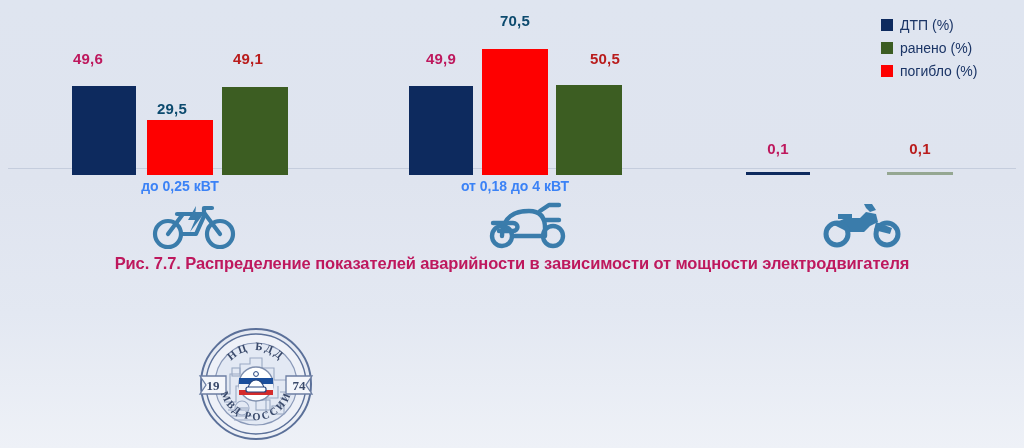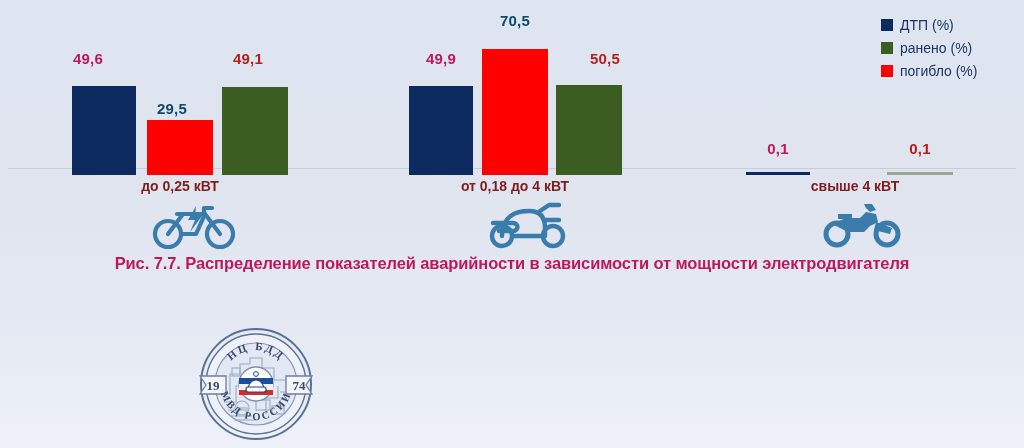--- a/index.html
+++ b/index.html
@@ -53,21 +53,21 @@
   .vl-blue  { color: #be185d; }
   .vl-red   { color: #0c4a6e; }
   .vl-green { color: #b91c1c; }
 
   
   .group-label {
     position: absolute;
     text-align: center;
     font-size: 14px;
     font-weight: bold;
-    color: #7f1d1d;
+    color: #3b82f6;
     top: 178px;
   }
 
   
   .veh-icon {
     position: absolute;
     top: 198px;
   }
 
   
@@ -153,21 +153,20 @@
     <div class="bar bar-green" style="left:556px; width:66px; height:90px;"></div>
 
     <div class="vlabel vl-blue" style="left:746px; top:140px; width:64px;">0,1</div>
     <div class="bar bar-blue" style="left:746px; width:64px; height:3px;"></div>
 
     <div class="vlabel vl-green" style="left:887px; top:140px; width:66px;">0,1</div>
     <div class="bar bar-green" style="left:887px; width:66px; height:3px; opacity:.45;"></div>
 
     <div class="group-label" style="left:100px; width:160px;">до 0,25 кВТ</div>
     <div class="group-label" style="left:425px; width:180px;">от 0,18 до 4 кВТ</div>
-    <div class="group-label" style="left:770px; width:170px;">свыше 4 кВТ</div>
   </div>
 
   <div class="veh-icon" style="left:152px;">
     <svg width="84" height="52" viewBox="0 0 84 52">
       <g fill="none" stroke="#3a7cab" stroke-width="4.2" stroke-linecap="round" stroke-linejoin="round">
         <circle cx="16" cy="36" r="13"></circle>
         <circle cx="68" cy="36" r="13"></circle>
         <path d="M16 36 L31 16 L53 16 L68 36"></path>
         <path d="M30 36 L44 36 L53 16"></path>
         <path d="M25 16 L37 16"></path>

